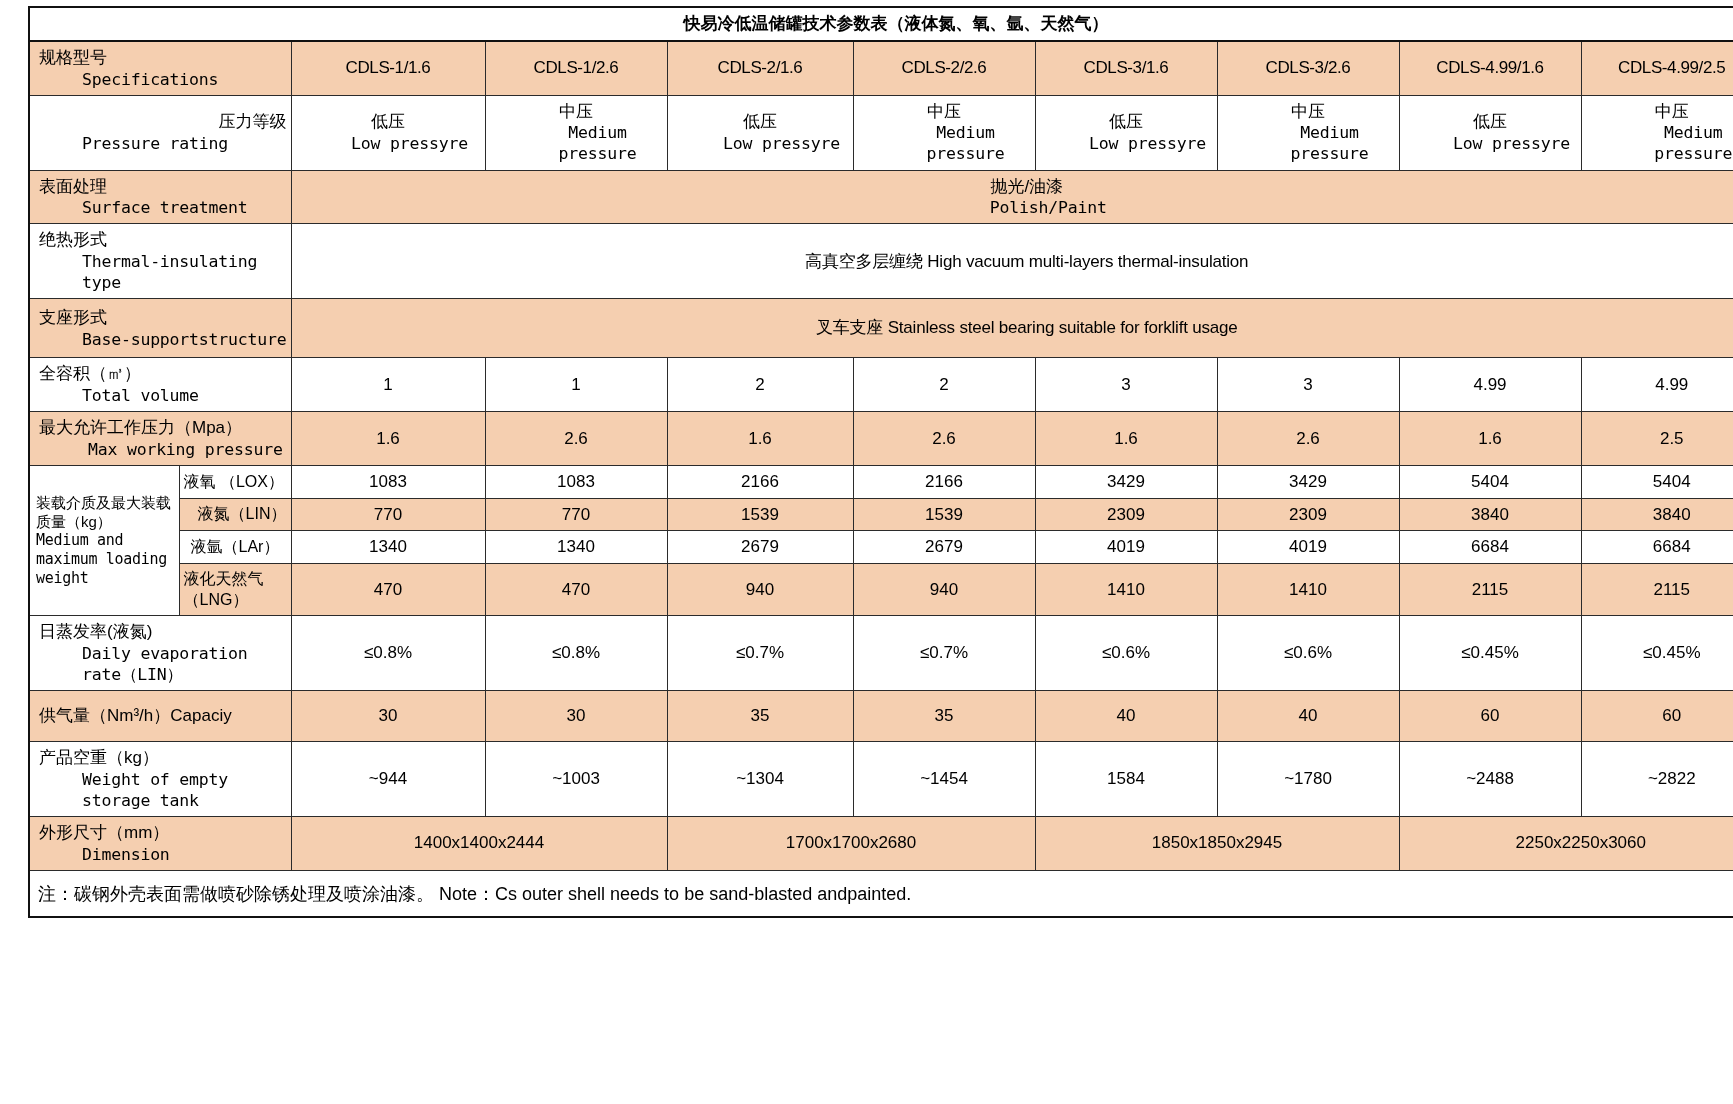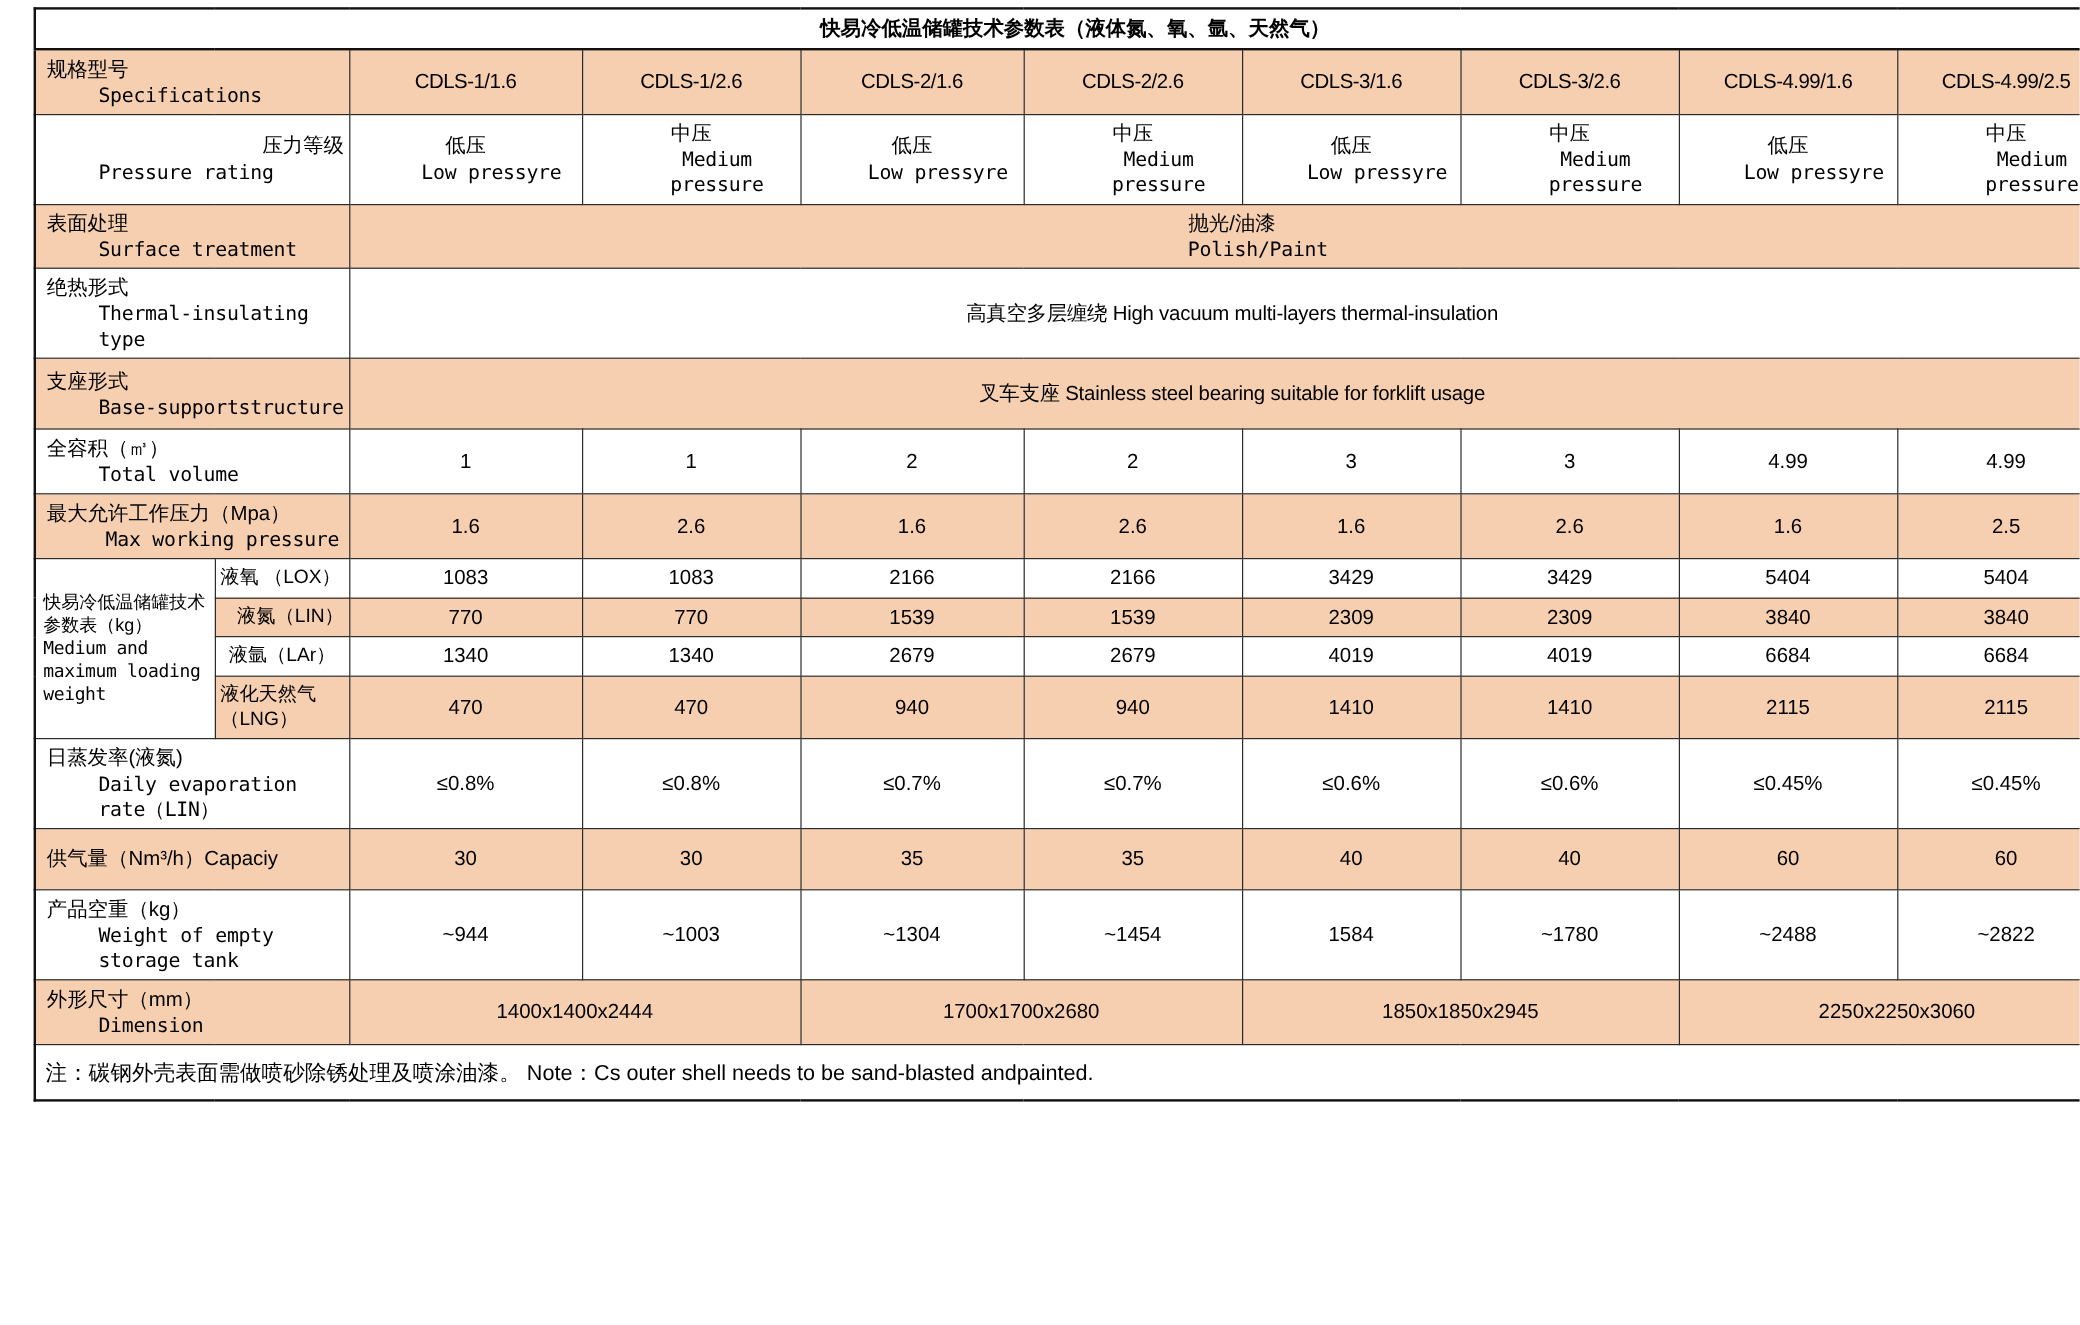--- a/index.html
+++ b/index.html
@@ -195,21 +195,21 @@
     <td class="peach num">1.6</td>
     <td class="peach num">2.6</td>
     <td class="peach num">1.6</td>
     <td class="peach num">2.6</td>
     <td class="peach num">1.6</td>
     <td class="peach num">2.5</td>
   </tr>
 
   <tr>
     <td class="white vert-lbl" rowspan="4">
-      <div class="cn" style="font-size:15px">快易冷低温储罐技术参数表（kg）</div>
+      <div class="cn" style="font-size:15px">装载介质及最大装载质量（kg）</div>
       <div class="en-s">Medium and maximum loading weight</div>
     </td>
     <td class="white cn" style="text-align:left;font-size:16px">液氧 （LOX）</td>
     <td class="white num">1083</td>
     <td class="white num">1083</td>
     <td class="white num">2166</td>
     <td class="white num">2166</td>
     <td class="white num">3429</td>
     <td class="white num">3429</td>
     <td class="white num">5404</td>

